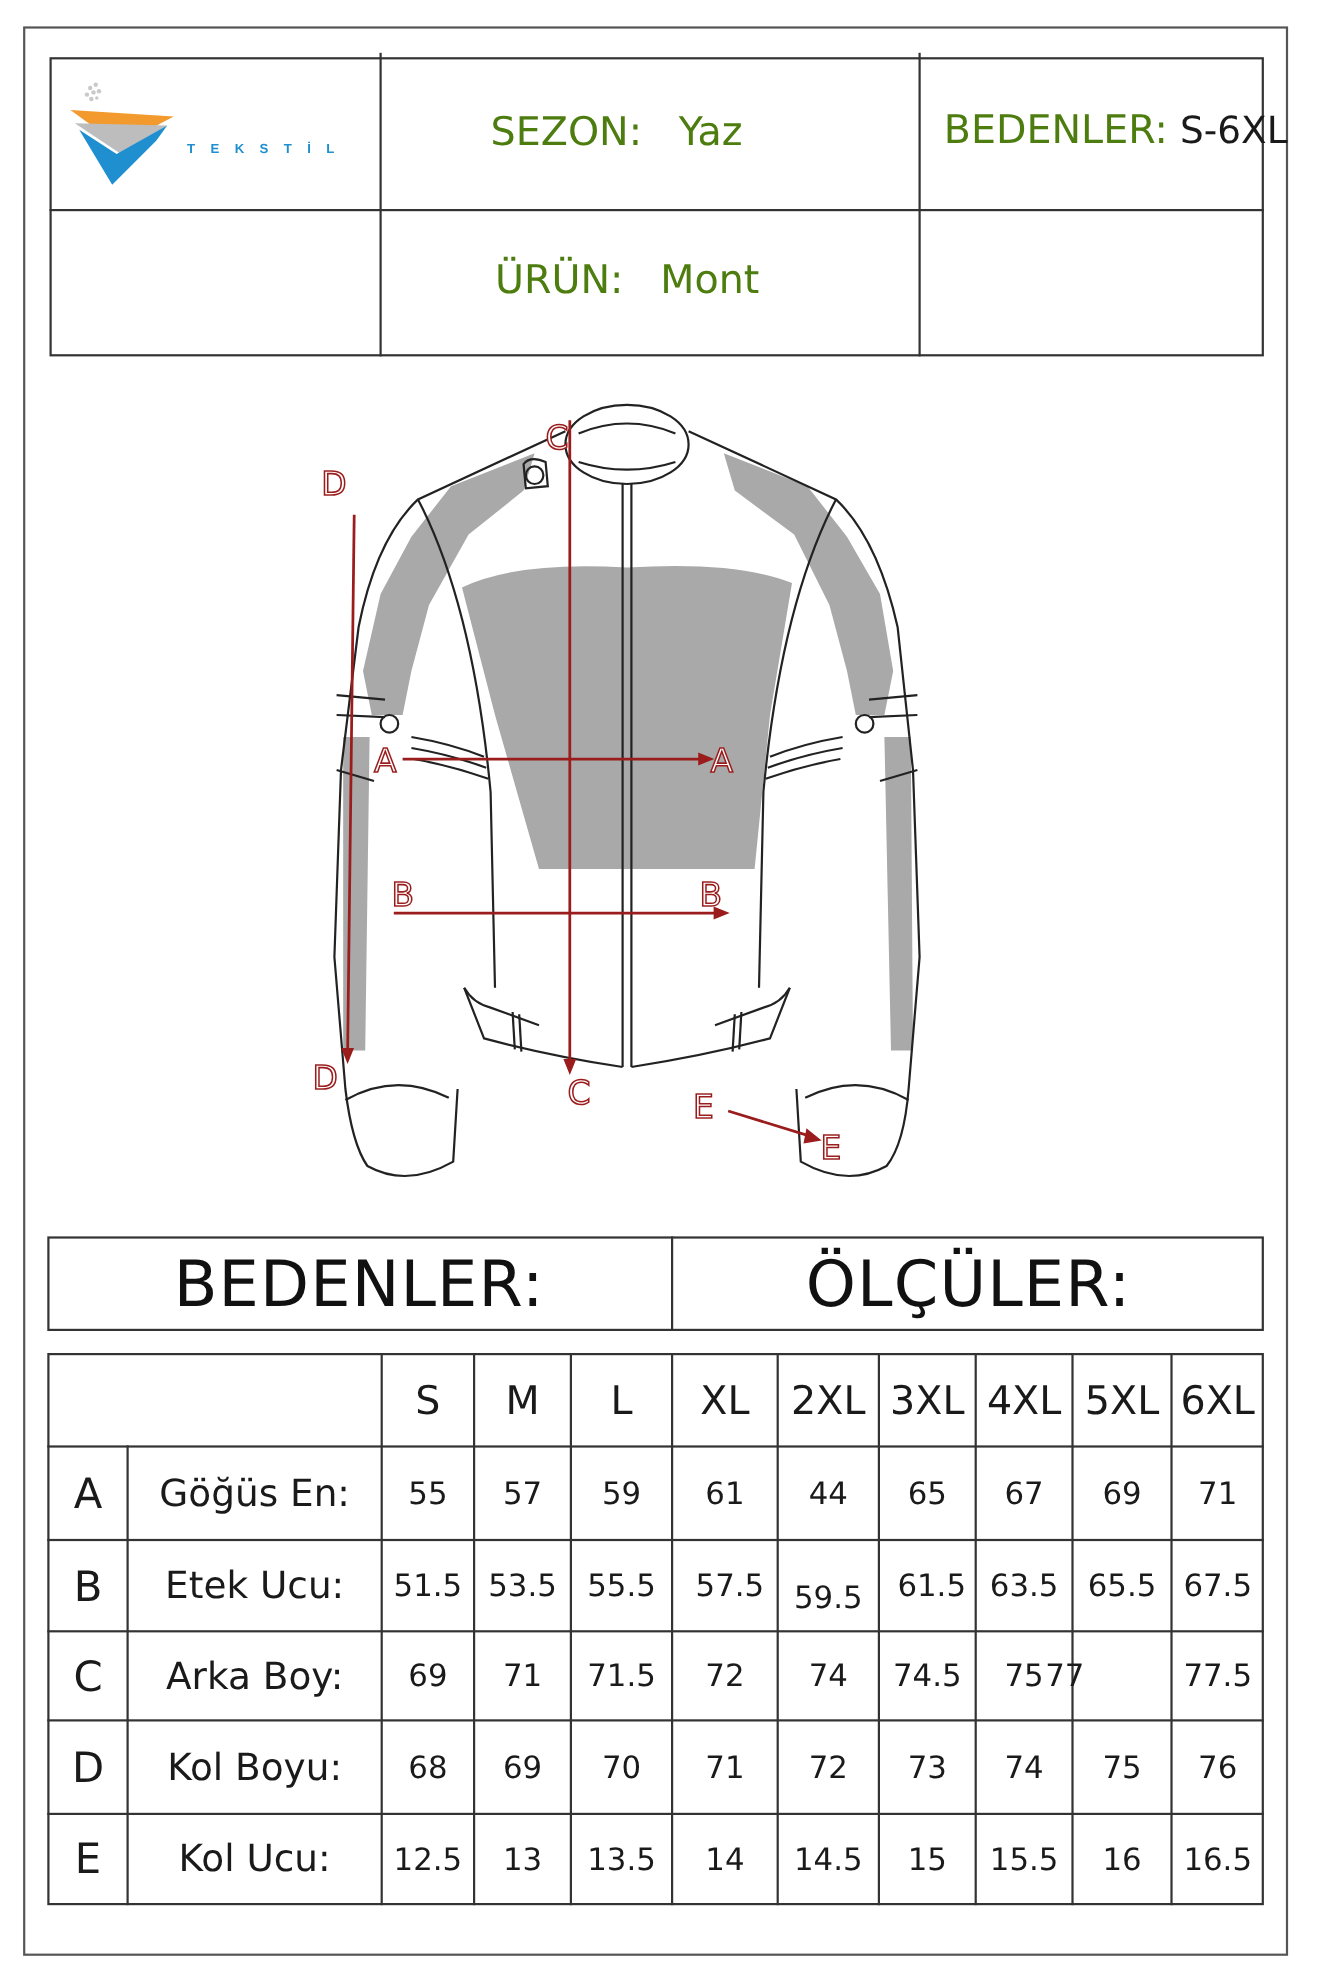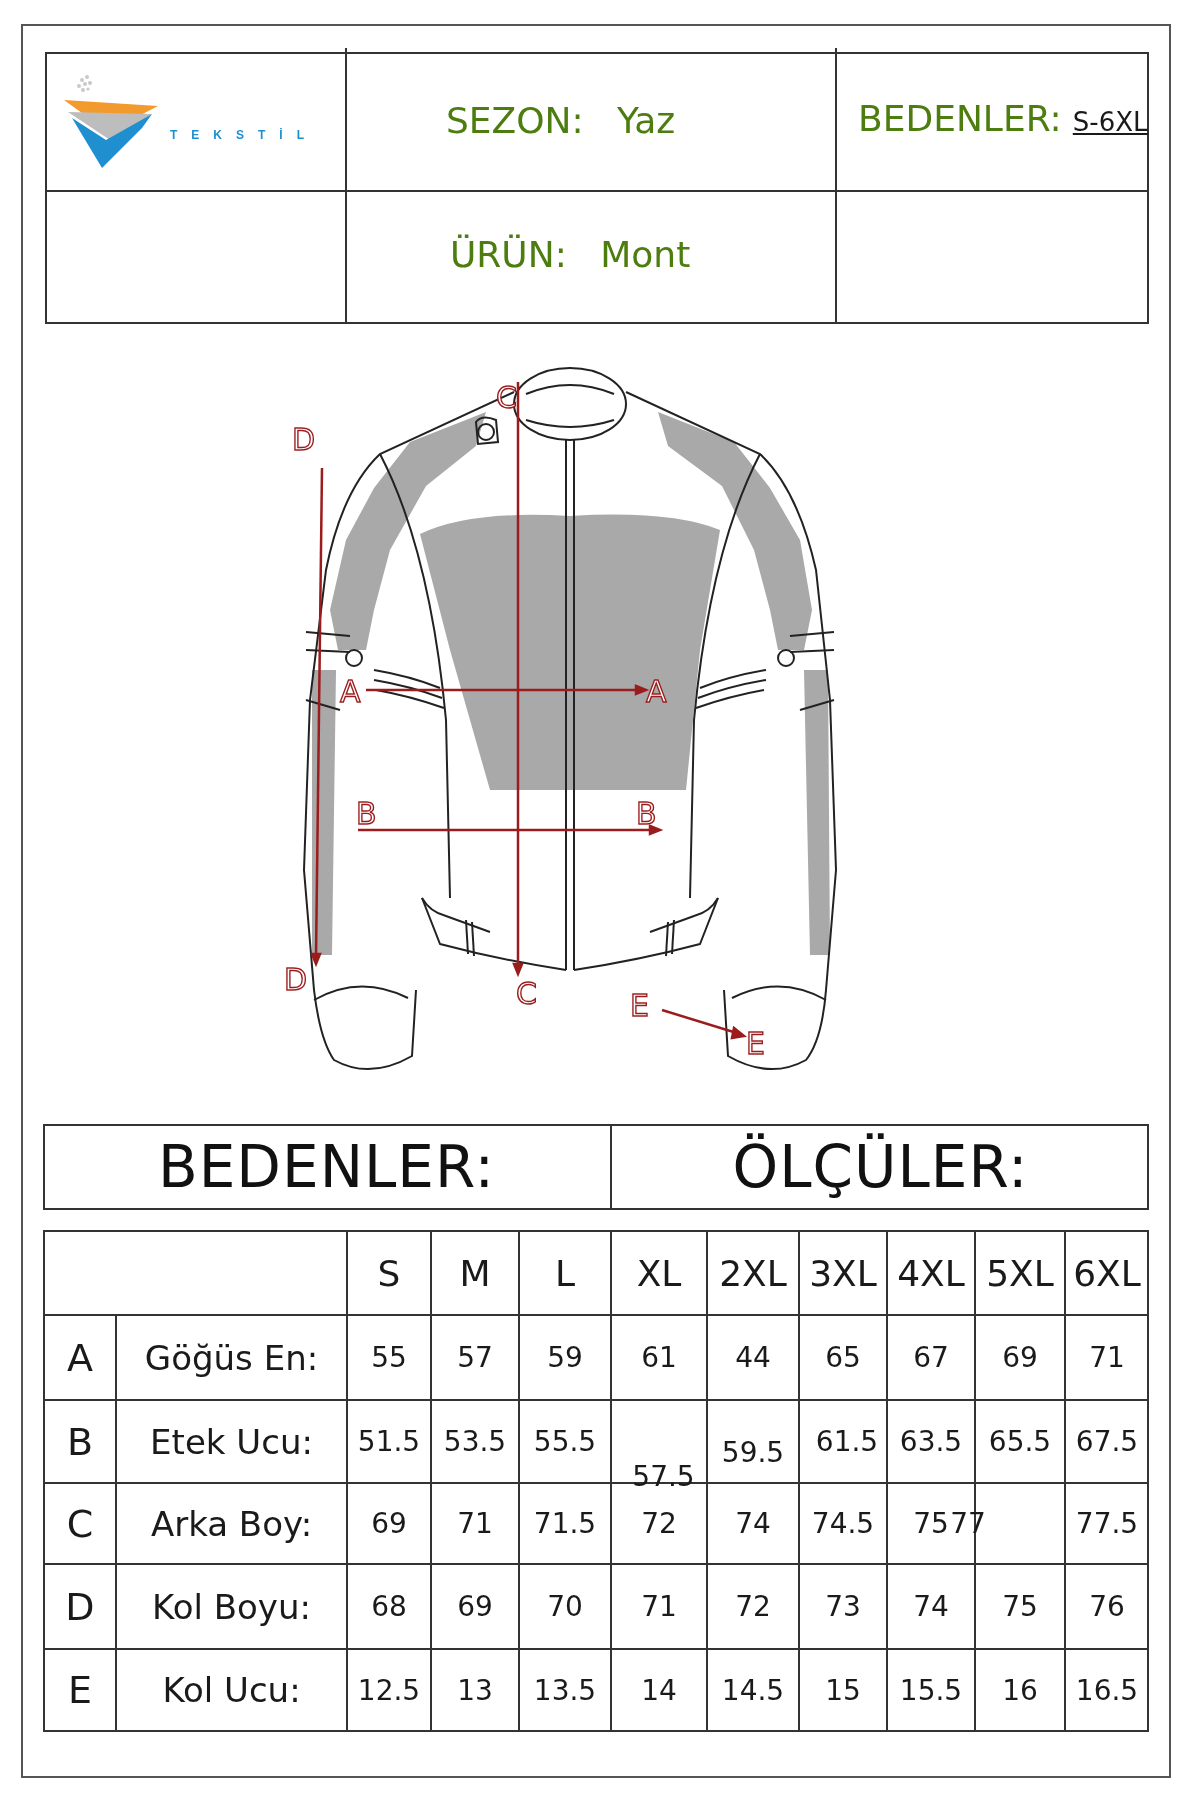--- a/index.html
+++ b/index.html
@@ -55,21 +55,21 @@
   <div class="txt logo-sub" style="left:108px; top:60px;">TEKSTİL</div>
 </div>
 
 <div class="txt hdr-text" style="left:446px; top:100px;">
   <span>SEZON:</span>
   <span style="margin-left:22px;">Yaz</span>
 </div>
 
 <div class="txt" style="left:858px; top:98px;">
   <span class="hdr-text">BEDENLER:</span>
-  <span style="font-size:26px; margin-left:6px;text-decoration:underline;">S-6XL</span>
+  <span style="font-size:34px; margin-left:6px;">S-6XL</span>
 </div>
 
 <div class="txt hdr-text" style="left:450px; top:234px;">
   <span>ÜRÜN:</span>
   <span style="margin-left:22px;">Mont</span>
 </div>
 
 <div class="abs" style="left:270px; top:350px; width:620px; height:730px;">
   <svg width="620" height="730" viewBox="0 0 620 730">
 
@@ -201,21 +201,21 @@
   <div class="abs center cell" style="left:976px; top:1316px; width:88px; height:83px;">69</div>
   <div class="abs center cell" style="left:1066px; top:1316px; width:82px; height:83px;">71</div>
 </div>
 
 <div>
   <div class="abs center row-letter" style="left:45px; top:1401px; width:70px; height:81px;">B</div>
   <div class="abs center row-label" style="left:117px; top:1401px; width:229px; height:81px;">Etek Ucu:</div>
   <div class="abs center cell" style="left:348px; top:1401px; width:82px; height:81px;">51.5</div>
   <div class="abs center cell" style="left:432px; top:1401px; width:86px; height:81px;">53.5</div>
   <div class="abs center cell" style="left:520px; top:1401px; width:90px; height:81px;">55.5</div>
-  <div class="abs center cell" style="left:612px; top:1401px; width:103px; height:81px;margin-top:35px;">57.5</div>
+  <div class="abs center cell" style="left:612px; top:1401px; width:103px; height:81px;">57.5</div>
   <div class="abs center cell" style="left:708px; top:1401px; width:90px; height:102px;">59.5</div>
   <div class="abs center cell" style="left:800px; top:1401px; width:94px; height:81px;">61.5</div>
   <div class="abs center cell" style="left:888px; top:1401px; width:86px; height:81px;">63.5</div>
   <div class="abs center cell" style="left:976px; top:1401px; width:88px; height:81px;">65.5</div>
   <div class="abs center cell" style="left:1066px; top:1401px; width:82px; height:81px;">67.5</div>
 </div>
 
 <div>
   <div class="abs center row-letter" style="left:45px; top:1484px; width:70px; height:79px;">C</div>
   <div class="abs center row-label" style="left:117px; top:1484px; width:229px; height:79px;">Arka Boy:</div>

